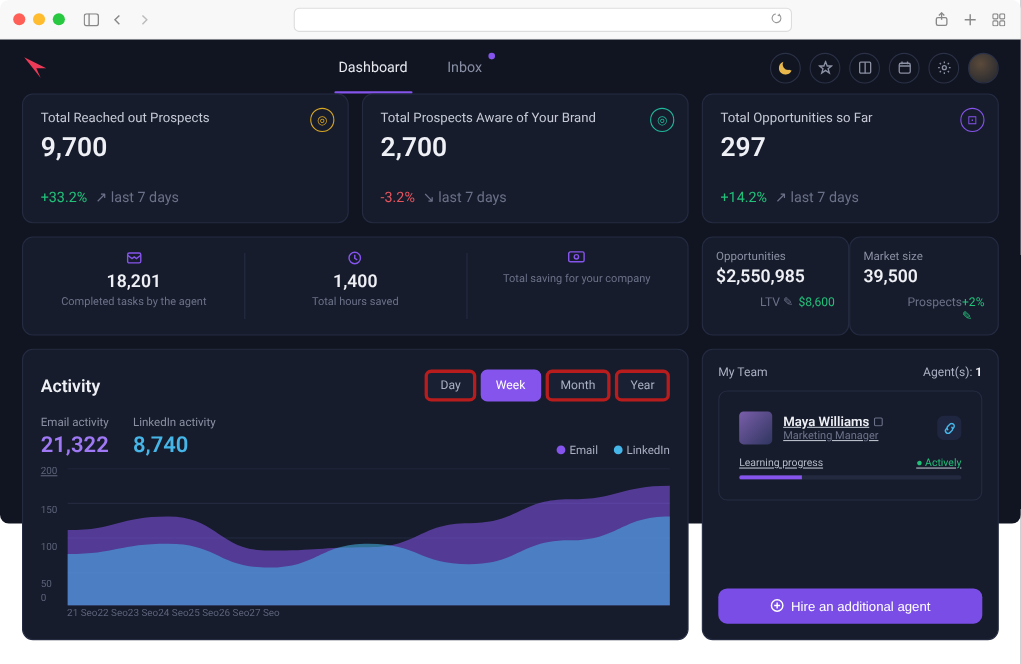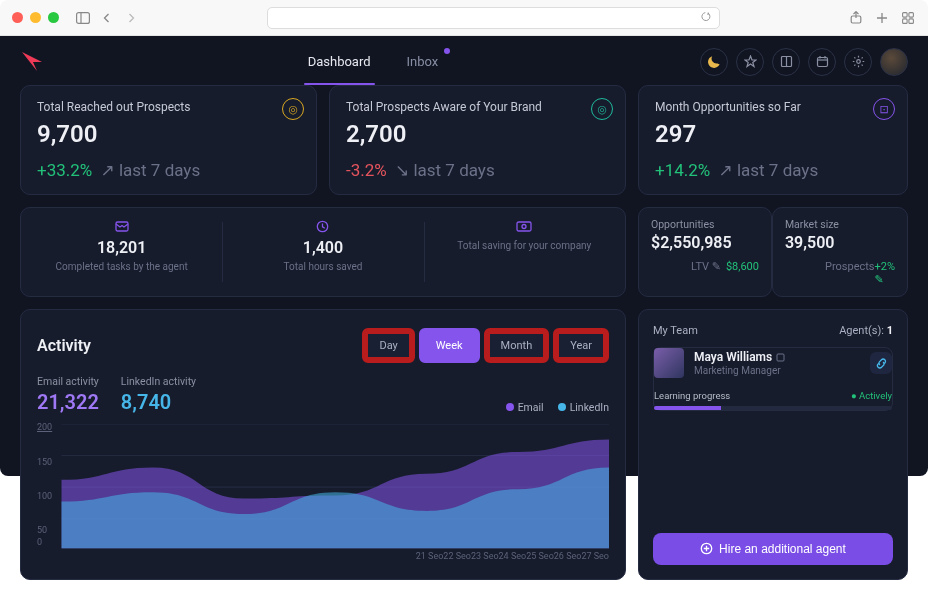--- a/index.html
+++ b/index.html
@@ -105,21 +105,21 @@
 .card {
   background: #171c2c;
   border: 1px solid #252c42;
   border-radius: 10px;
 }
 
 
 .kpi { padding: 14px 16px; flex: 1; position: relative; }
 .kpi .title { font-size: 12px; color: #c5c9d6; }
 .kpi .value { font-size: 24px; font-weight: 600; color: #eef0f5; margin-top: 6px; }
-.kpi .delta { font-size: 17px; margin-top: 12px; }
+.kpi .delta { font-size: 13px; margin-top: 24px; }
 .delta-up { color: #22c17a; }
 .delta-down { color: #e5545d; }
 .kpi .period { color: #6b7188; margin-left: 4px; }
 .badge {
   position: absolute; top: 12px; right: 12px;
   width: 22px; height: 22px; border-radius: 50%;
   display: flex; align-items: center; justify-content: center;
   font-size: 11px;
 }
 .badge.gold { border: 1px solid #d8a722; color: #d8a722; }
@@ -148,21 +148,21 @@
 .mini .sub .g { color: #22c17a; }
 
 
 .bottom { display: flex; gap: 12px; flex: 1; min-height: 0; }
 .activity { flex: 1; padding: 18px 16px; display: flex; flex-direction: column; }
 .activity-head { display: flex; justify-content: space-between; align-items: center; }
 .activity-head h3 { color: #eef0f5; font-size: 16px; font-weight: 600; }
 .range-toggle { display: flex; gap: 4px; }
 .range-btn {
   font-size: 11px; padding: 5px 11px; border-radius: 6px;
-  border: 6px solid #b91c1c; color: #aab0c2; cursor: pointer;
+  border: 3px solid #b91c1c; color: #aab0c2; cursor: pointer;
   background: #1a2033;
 }
 .range-btn.active { background: #8554ec; border-color: #8554ec; color: #fff; }
 
 .series-row {
   display: flex; justify-content: space-between; align-items: flex-end;
   margin-top: 12px;
 }
 .series-stats { display: flex; gap: 22px; }
 .series-stat .sl { font-size: 10.5px; color: #8b90a3; }
@@ -177,32 +177,33 @@
 .chart { flex: 1; margin-top: 10px; position: relative; min-height: 120px; }
 .chart svg { width: 100%; height: 100%; }
 .chart .ylbl { position: absolute; left: 0; font-size: 9px; color: #5b6279; }
 .chart .ylbl.y200 { top: -2px; text-decoration: underline; }
 .chart .ylbl.y150 { top: 24%; }
 .chart .ylbl.y100 { top: 49%; }
 .chart .ylbl.y50 { top: 74%; }
 .chart .ylbl.y0 { bottom: 14px; }
 .chart .xaxis {
   position: absolute; left: 24px; right: 0; bottom: 0;
-  display: flex; justify-content: flex-end;
+  display: flex; justify-content: flex-start;
   font-size: 9px; color: #5b6279;
 }
 
 
 .team { width: 270px; padding: 14px 14px; display: flex; flex-direction: column; }
 .team-head { display: flex; justify-content: space-between; font-size: 11px; color: #aab0c2; }
 .member {
   margin-top: 10px;
   border: 1px solid #252c42;
   border-radius: 8px;
-  padding: 0;
+  padding: 18px;
+  text-decoration: underline;
 }
 .member-top { display: flex; gap: 10px; align-items: center; }
 .mavatar {
   width: 30px; height: 30px; border-radius: 4px;
   background: linear-gradient(135deg,#7a5eaa,#2f355f);
 }
 .mname { font-size: 12px; color: #eef0f5; font-weight: 600; display: flex; align-items: center; gap: 4px; }
 .mrole { font-size: 10px; color: #6b7188; margin-top: 1px; }
 .mlink {
   width: 22px; height: 22px; border-radius: 6px;
@@ -348,21 +349,21 @@
         <span class="badge teal">◎</span>
         <div class="title">Total Prospects Aware of Your Brand</div>
         <div class="value">2,700</div>
         <div class="delta">
           <span class="delta-down">-3.2%</span>
           <span class="period">↘ <span>last 7 days</span></span>
         </div>
       </div>
       <div class="card kpi" style="flex:0 0 270px">
         <span class="badge purp">⊡</span>
-        <div class="title">Month Opportunities so Far</div>
+        <div class="title">Total Opportunities so Far</div>
         <div class="value">297</div>
         <div class="delta">
           <span class="delta-up">+14.2%</span>
           <span class="period">↗ <span>last 7 days</span></span>
         </div>
       </div>
     </div>
 
     <div class="row">
       <div class="card mid-left">

